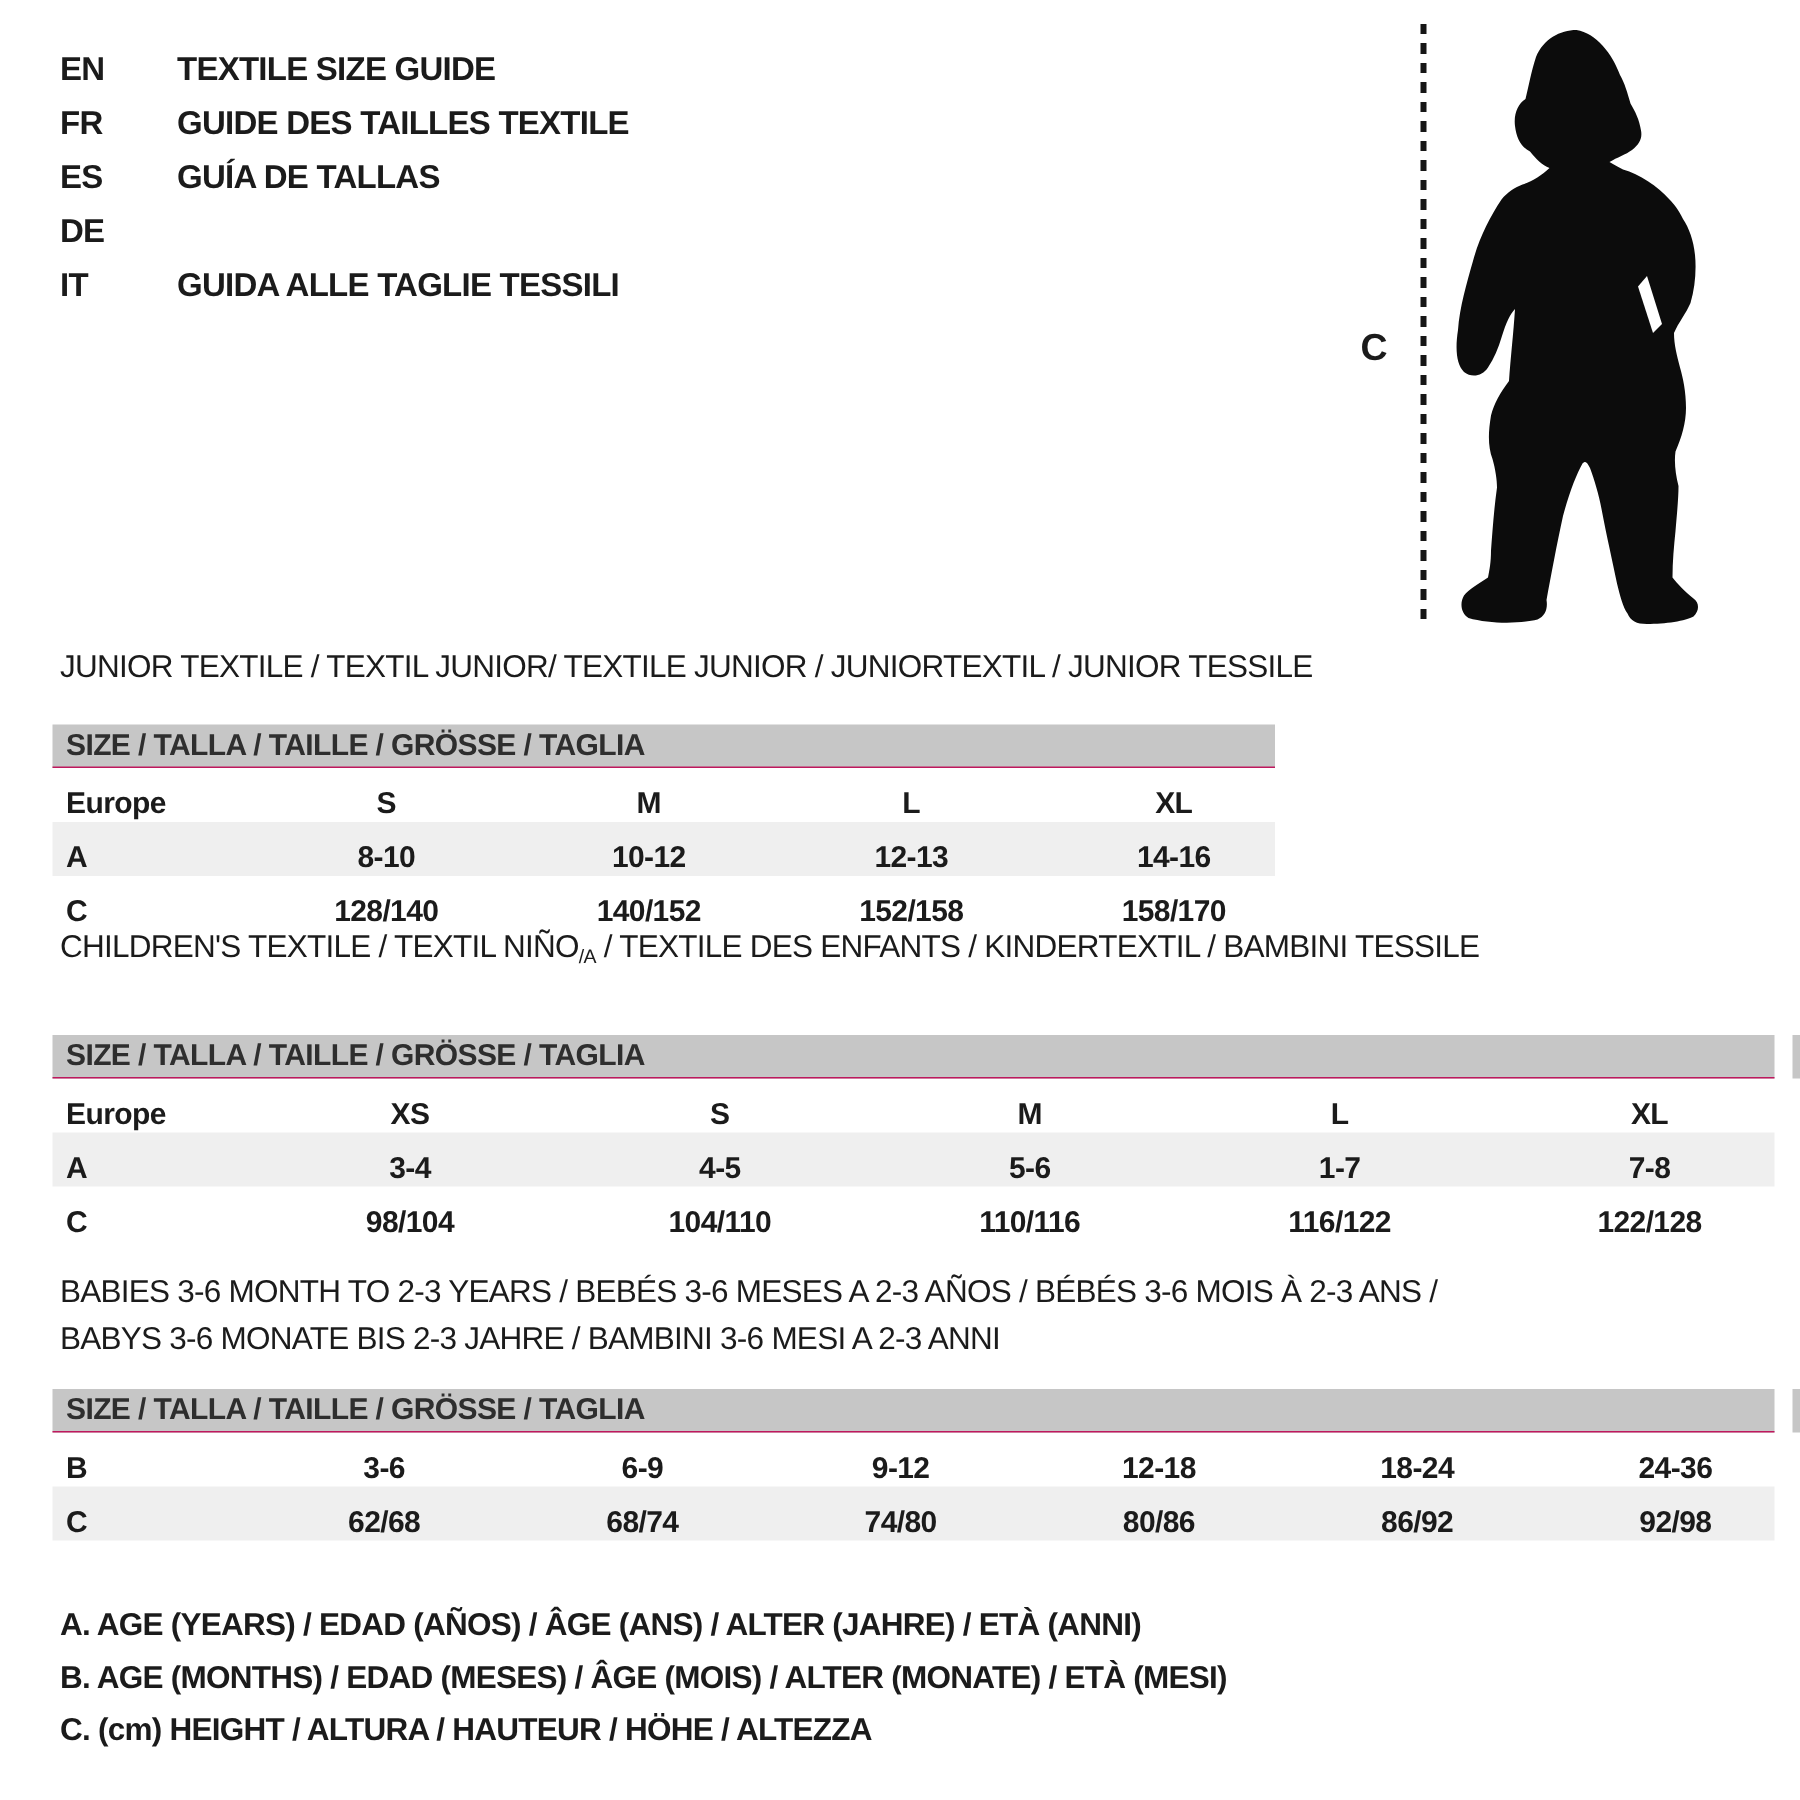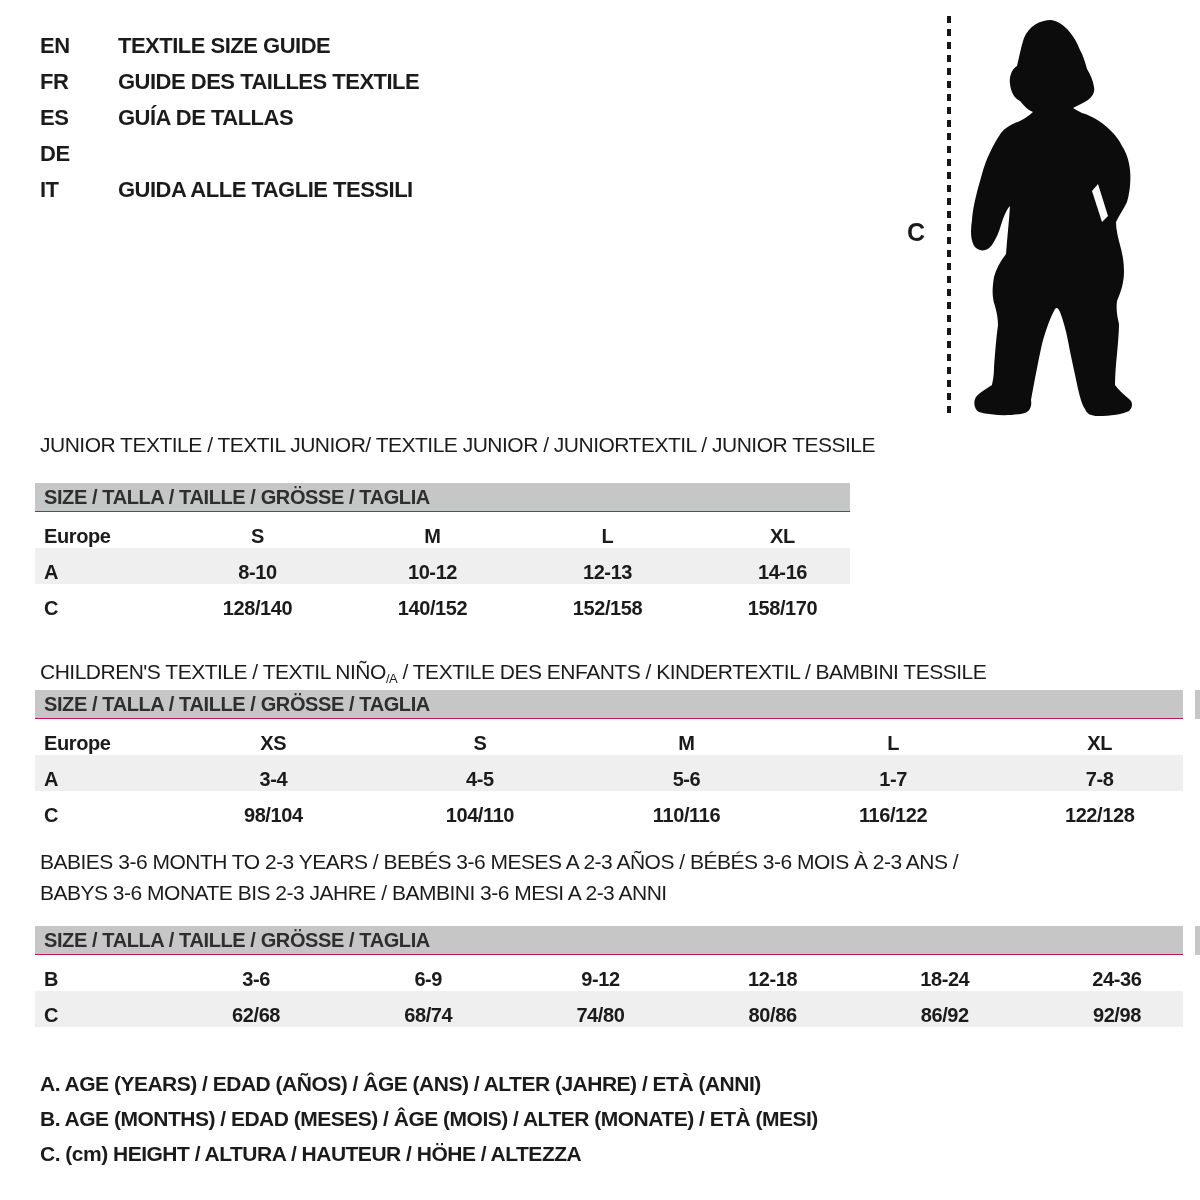--- a/index.html
+++ b/index.html
@@ -101,21 +101,21 @@
     </div>
     <div class="trow">
       <span class="tlabel">C</span>
       <span class="tcell">128/140</span>
       <span class="tcell">140/152</span>
       <span class="tcell">152/158</span>
       <span class="tcell">158/170</span>
     </div>
   </div>
 
-  <div class="abs sec-title" style="left:40px;top:660px;"><span>CHILDREN'S TEXTILE / TEXTIL NIÑO</span><span class="sub">/A</span><span> / TEXTILE DES ENFANTS / KINDERTEXTIL / BAMBINI TESSILE</span></div>
+  <div class="abs sec-title" style="left:40px;top:620px;"><span>CHILDREN'S TEXTILE / TEXTIL NIÑO</span><span class="sub">/A</span><span> / TEXTILE DES ENFANTS / KINDERTEXTIL / BAMBINI TESSILE</span></div>
   <div class="abs size-table" style="left:35px;top:690px;width:1148px;">
     <div class="size-bar">SIZE / TALLA / TAILLE / GRÖSSE / TAGLIA</div>
     <div class="trow">
       <span class="tlabel">Europe</span>
       <span class="tcell">XS</span>
       <span class="tcell">S</span>
       <span class="tcell">M</span>
       <span class="tcell">L</span>
       <span class="tcell">XL</span>
     </div>

